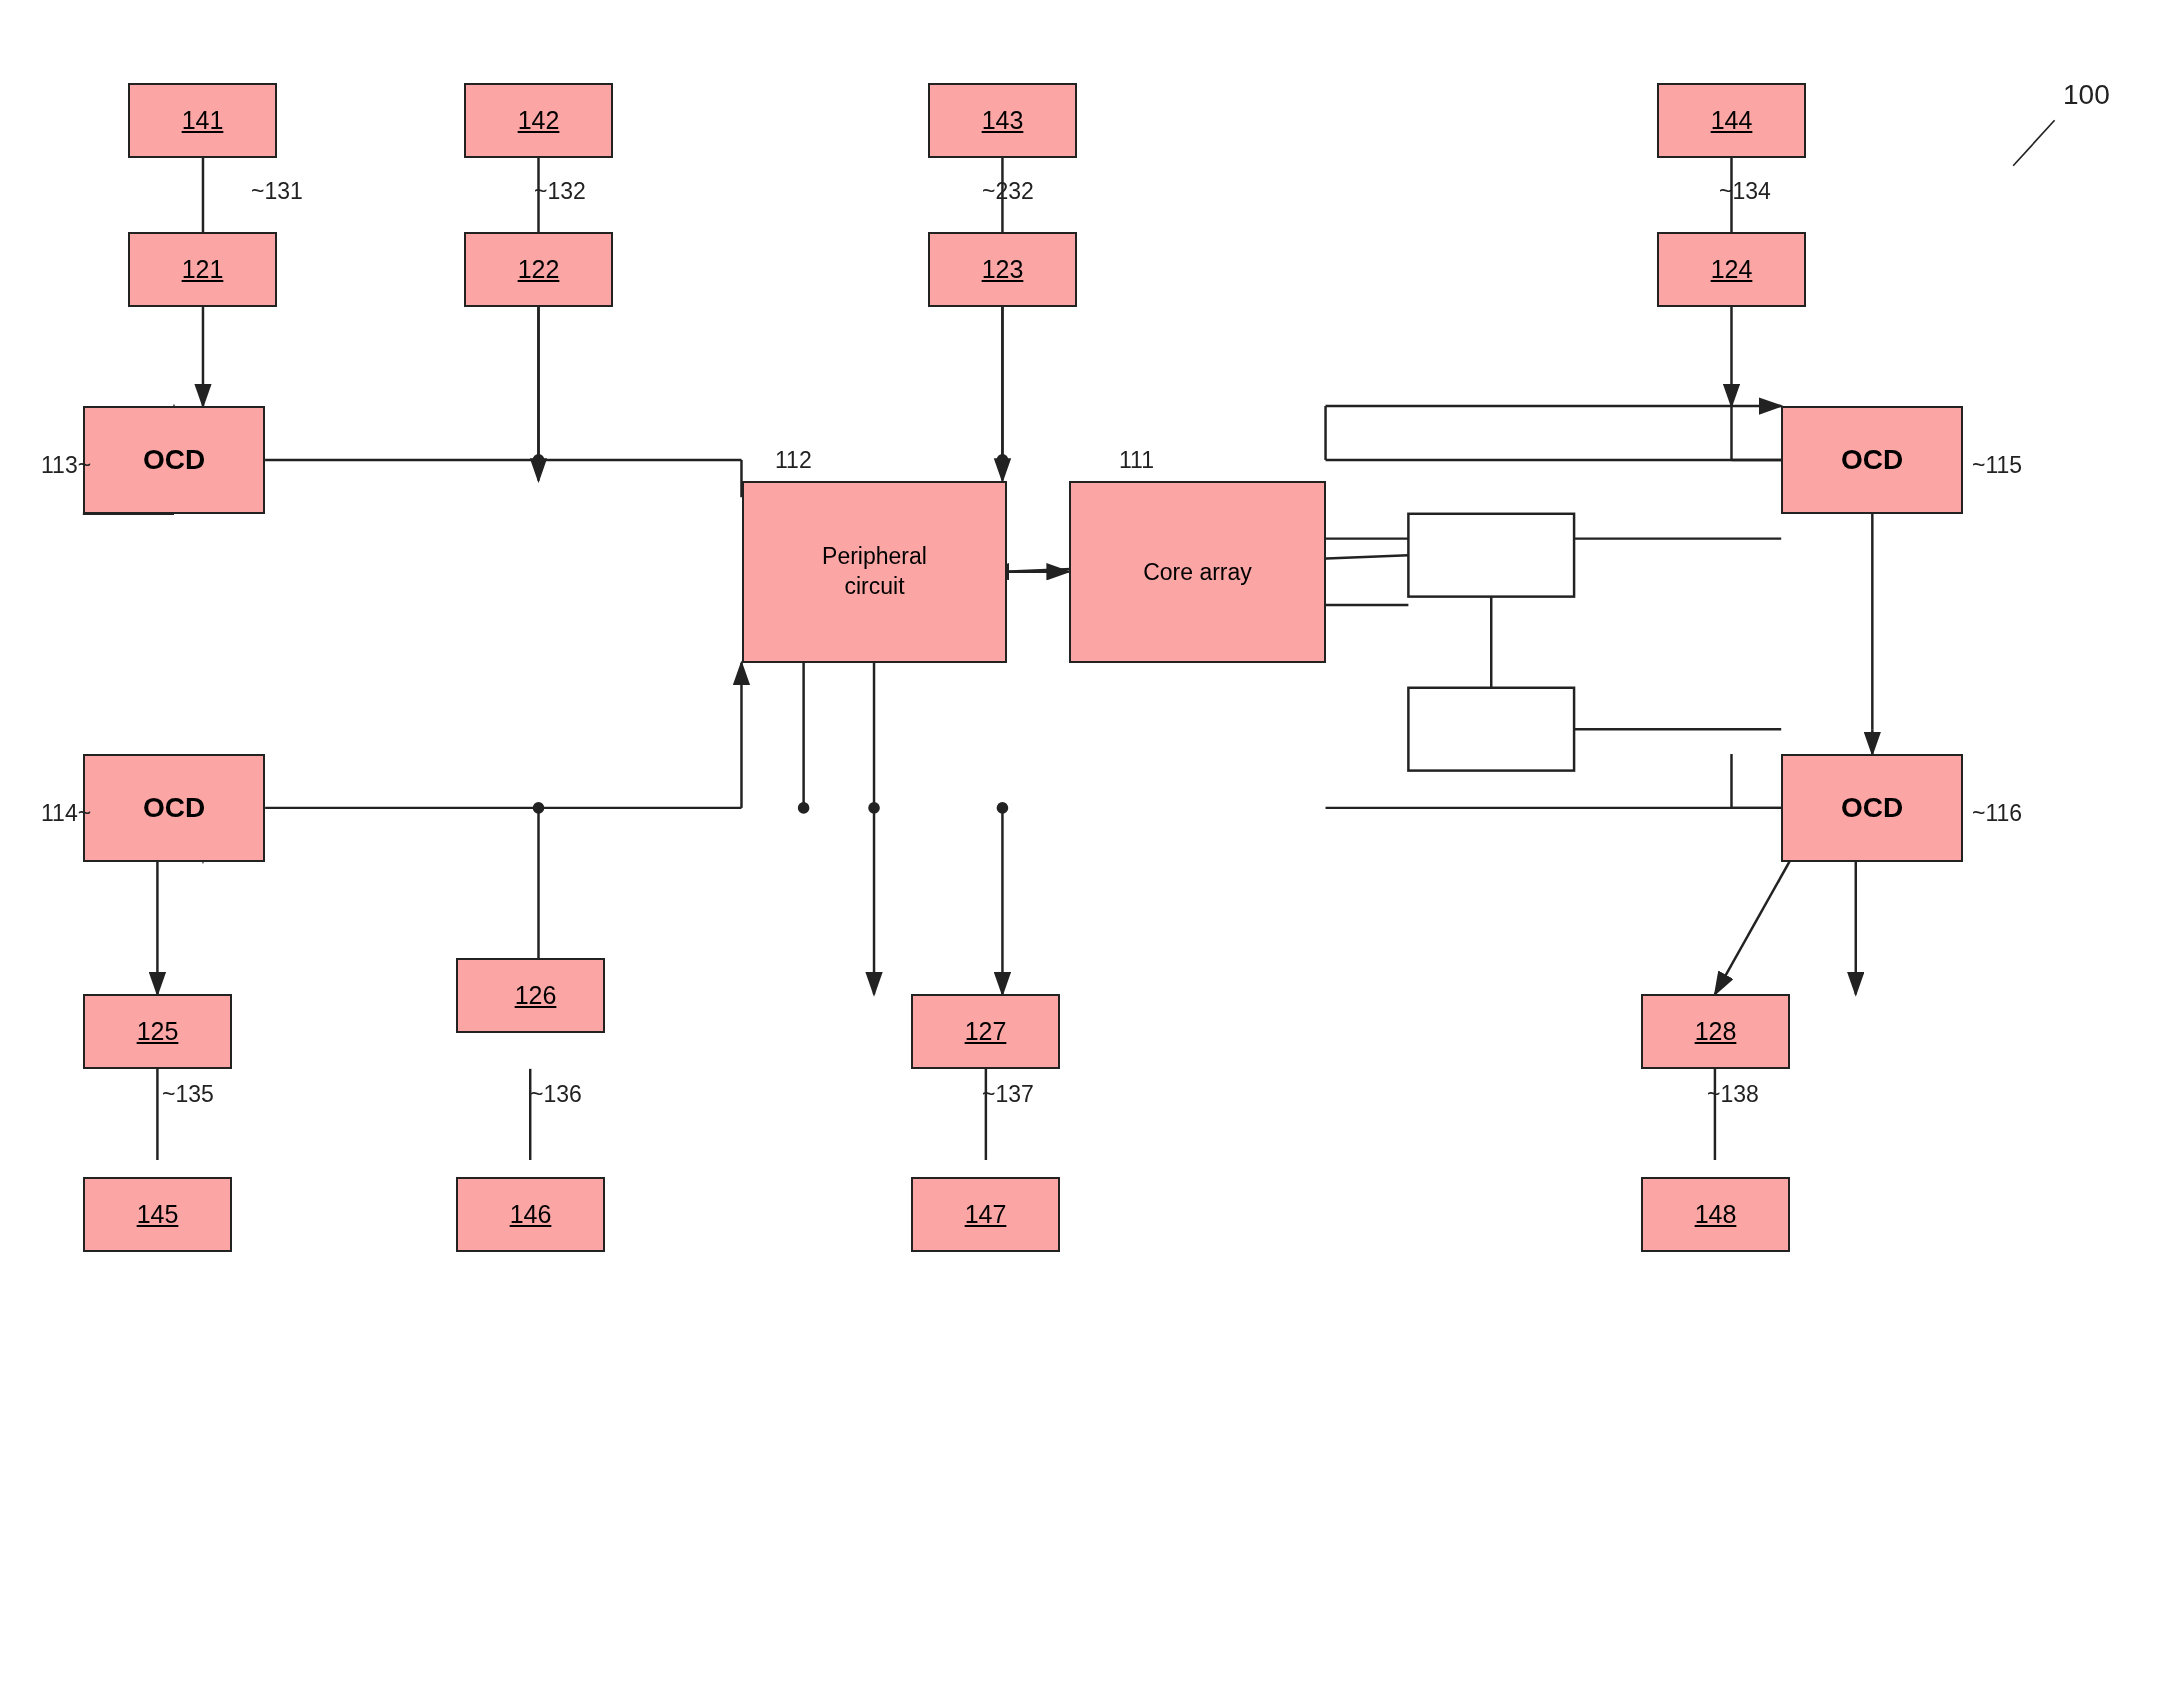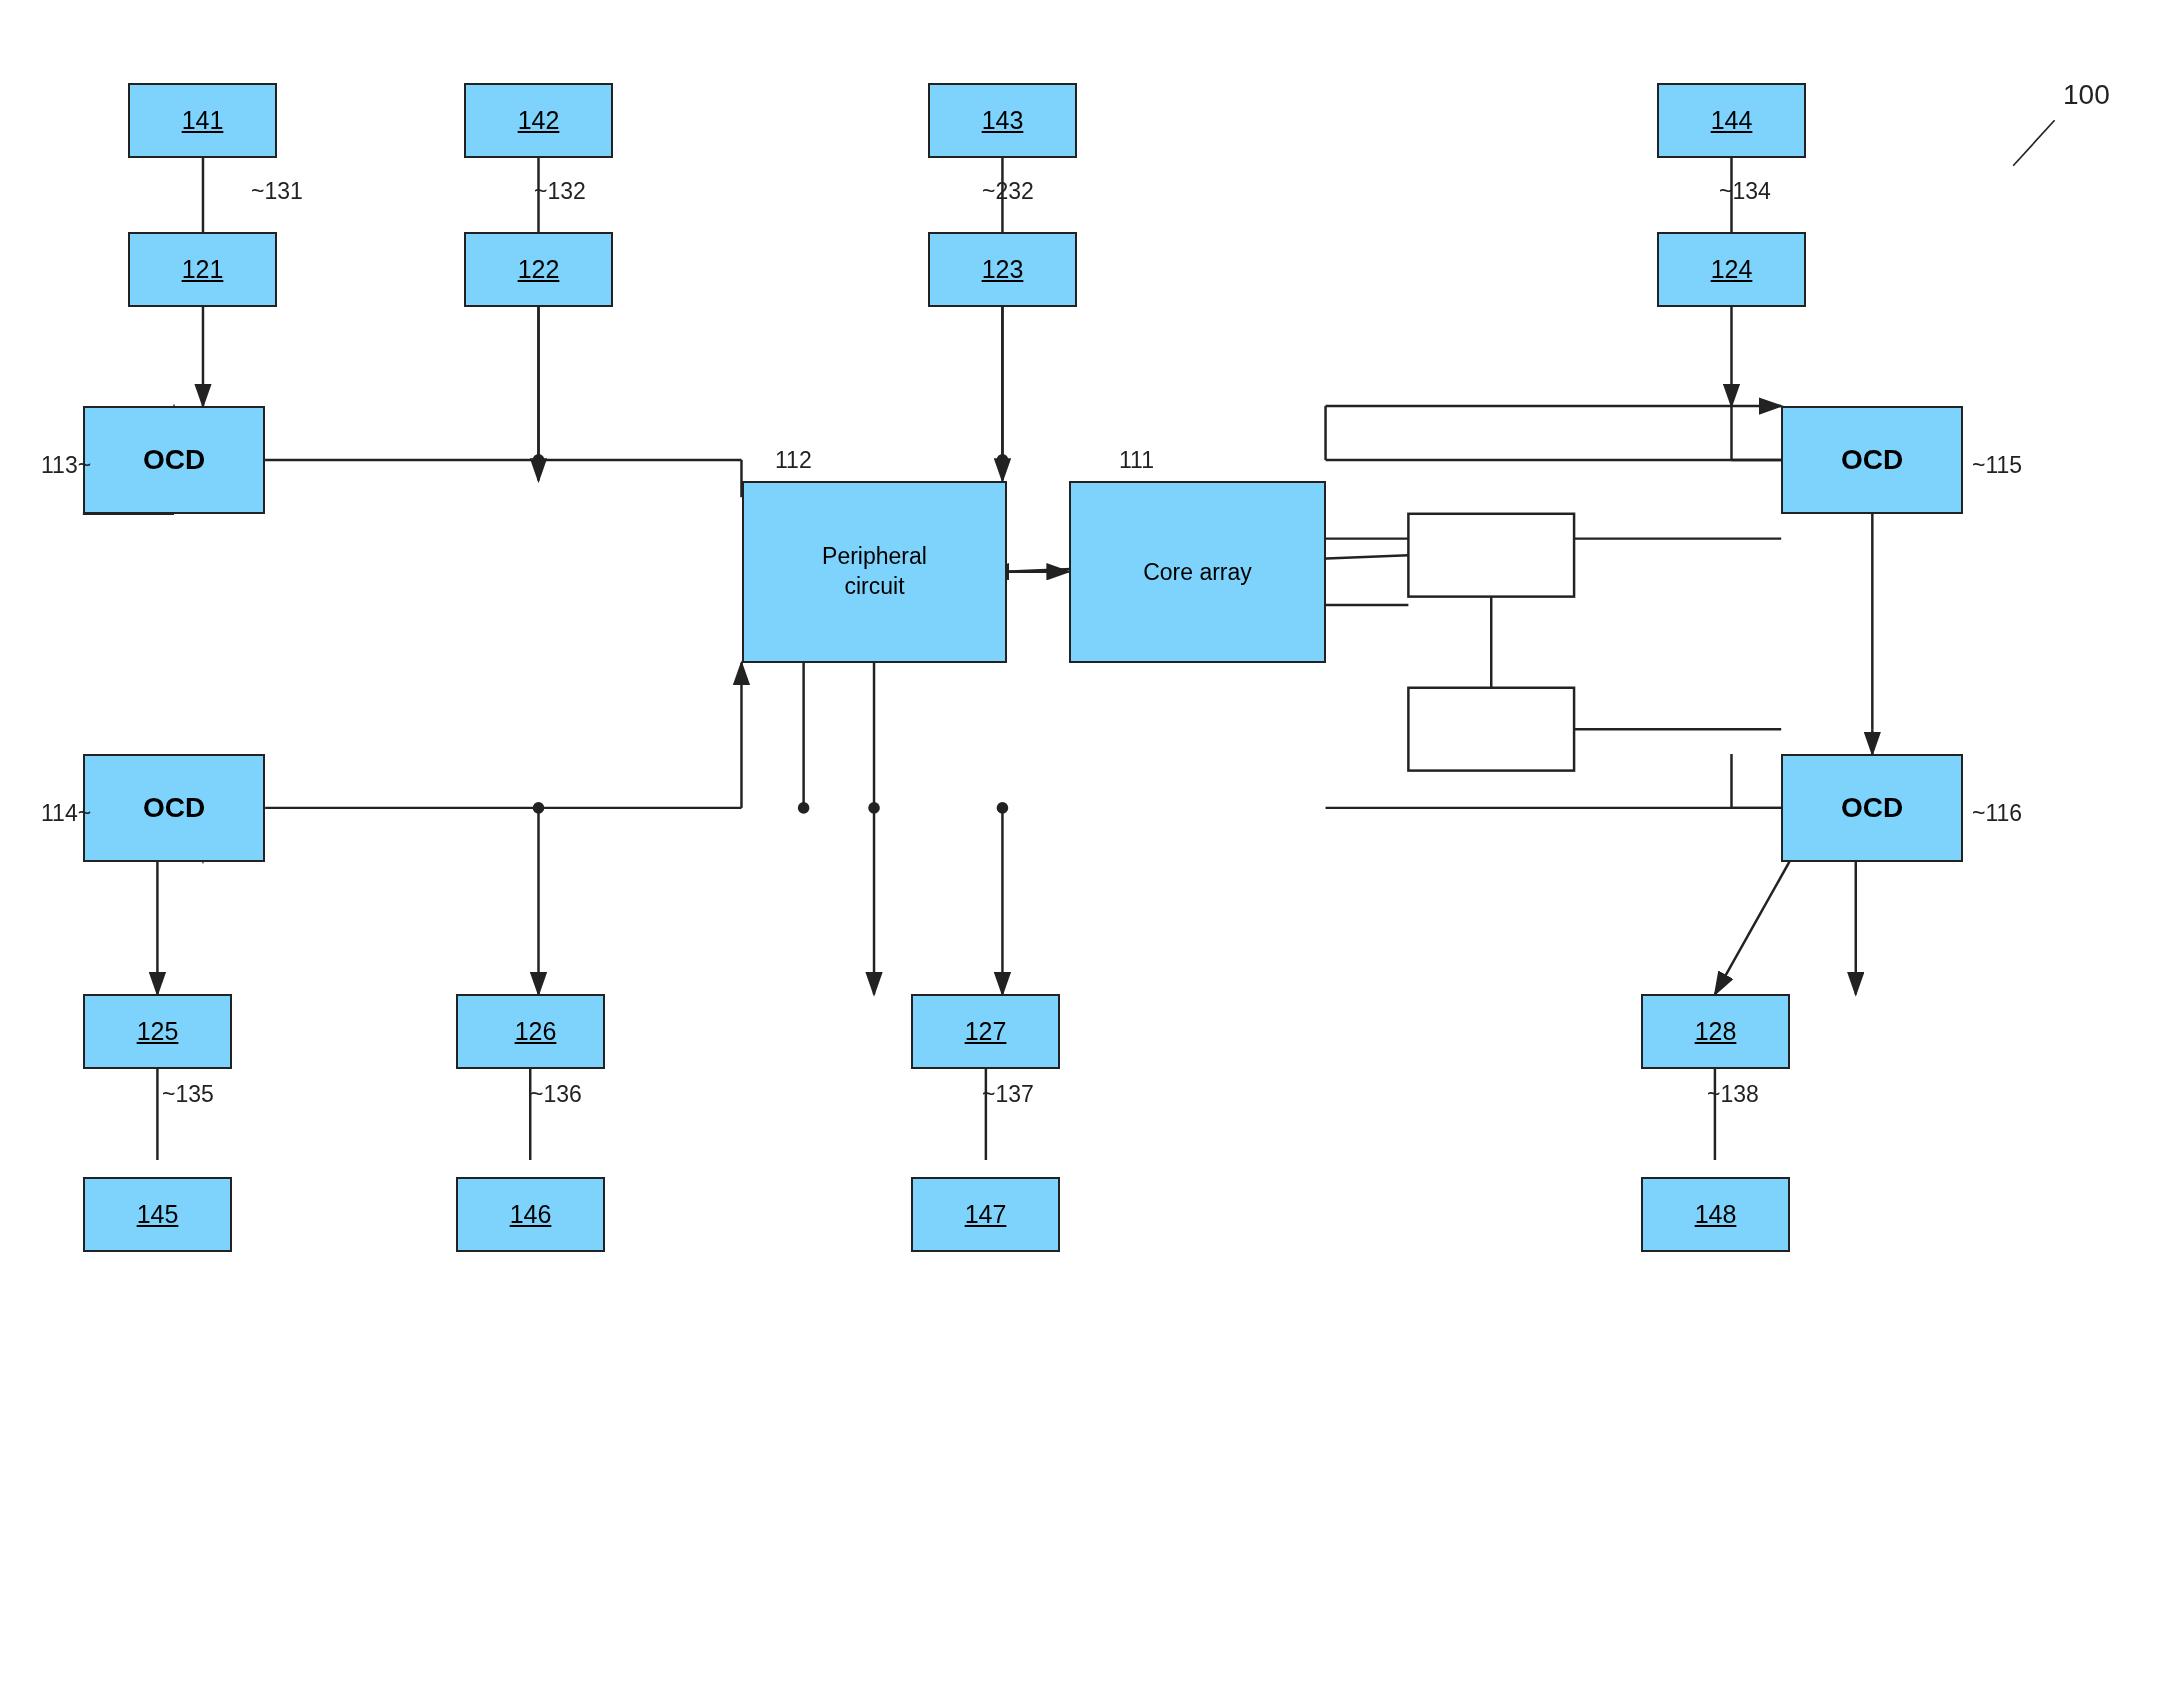--- a/index.html
+++ b/index.html
@@ -18,21 +18,21 @@
       height: 1687px;
     }
     svg {
       position: absolute;
       top: 0; left: 0;
       width: 2183px;
       height: 1687px;
     }
     .box {
       position: absolute;
-      background: #7dd3fc;
+      background: #fca5a5;
       border: 2.5px solid #222;
       display: flex;
       align-items: center;
       justify-content: center;
       font-size: 23px;
       font-weight: normal;
       text-align: center;
     }
     .box-label {
       text-decoration: underline;
@@ -225,21 +225,21 @@
   </div>
 
   <div class="box" style="left:1657px; top:83px; width:149px; height:75px;">
     <span class="box-label">144</span>
   </div>
 
   <div class="box" style="left:83px; top:994px; width:149px; height:75px;">
     <span class="box-label">125</span>
   </div>
 
-  <div class="box" style="left:456px; top:994px; width:149px; height:75px;padding-left:10px;">
+  <div class="box" style="left:456px; top:958px; width:149px; height:75px;padding-left:10px;">
     <span class="box-label">126</span>
   </div>
 
   <div class="box" style="left:911px; top:994px; width:149px; height:75px;">
     <span class="box-label">127</span>
   </div>
 
   <div class="box" style="left:1641px; top:994px; width:149px; height:75px;">
     <span class="box-label">128</span>
   </div>

